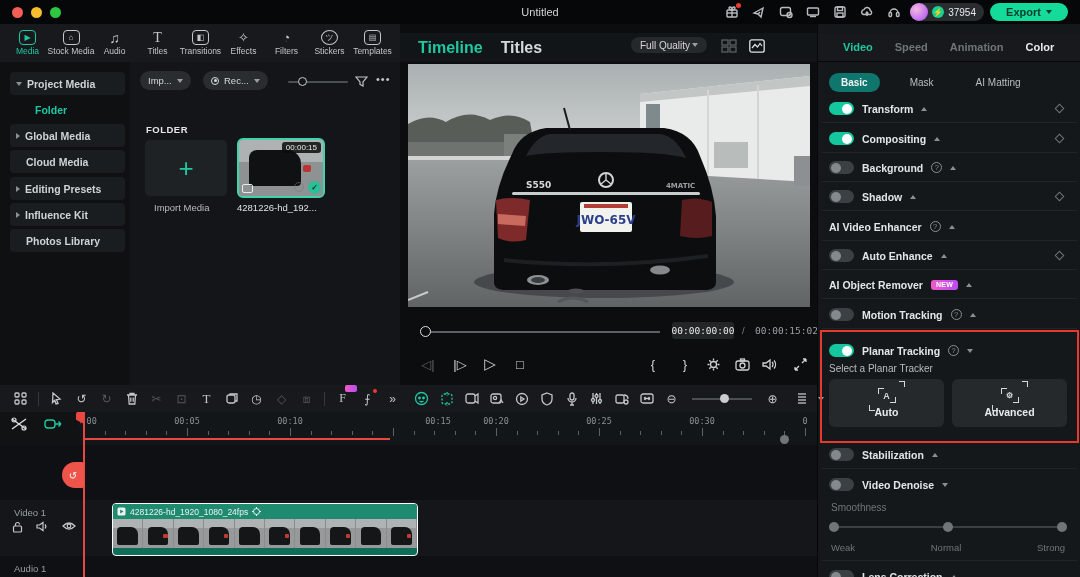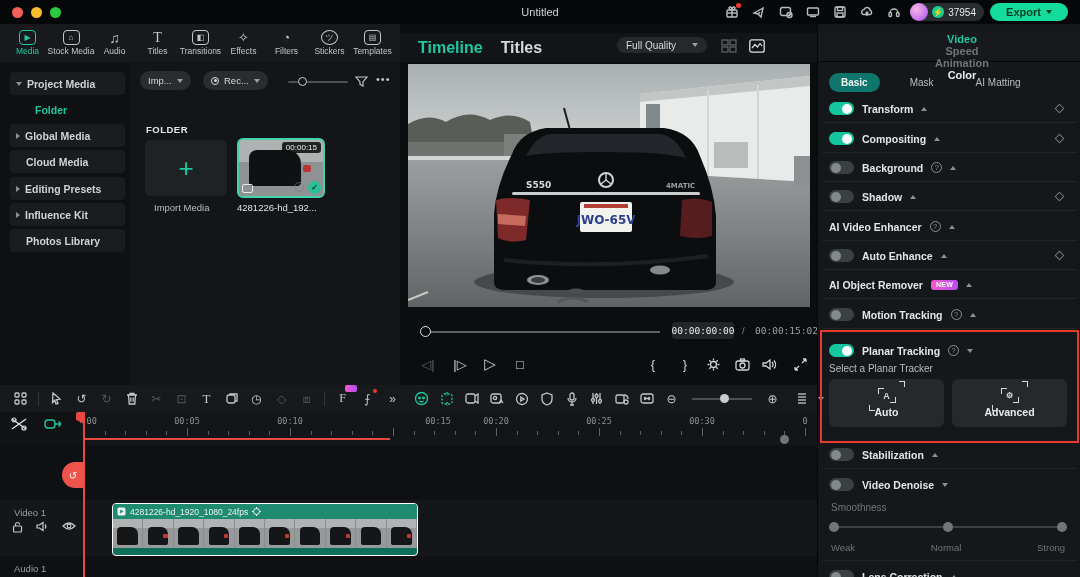--- a/index.html
+++ b/index.html
@@ -58,37 +58,37 @@
   .dur-badge { position:absolute; right:2px; top:2px; background:rgba(10,12,12,.85); color:#e8ebeb; font-size:8px; padding:1px 4px; border-radius:3px; }
   .clip-type-ic { position:absolute; left:3px; bottom:3px; width:11px; height:9px; border:1.2px solid #e8ebeb; border-radius:2px; }
   .check { position:absolute; right:2px; bottom:2px; width:13px; height:13px; border-radius:50%; background:#2bbf97; color:#0b2d22; font-size:8px; display:flex; align-items:center; justify-content:center; font-weight:bold; }
   .dimcirc { position:absolute; right:19px; bottom:4px; width:10px; height:10px; border:1px solid #777c7e; border-radius:50%; opacity:.6; }
 
   
   .preview { position:absolute; left:400px; top:24px; width:417px; height:361px; background:#0b0d0e; }
   .pv-header { position:absolute; left:0; top:9px; width:417px; height:29px; background:#121517; display:flex; align-items:center; }
   .pv-tab { font-size:16px; font-weight:bold; margin-left:18px; color:#d6d9da; }
   .pv-tab.active { color:#1ec8a2; }
-  .quality { position:absolute; right:110px; top:4px; height:16px; background:#26292b; border-radius:10px; color:#d6d9da; font-size:10px; display:flex; align-items:center; gap:16px; padding:0 9px; }
+  .quality { position:absolute; right:110px; top:4px; height:16px; background:#26292b; border-radius:10px; color:#d6d9da; font-size:10px; display:flex; align-items:center; gap:2px; padding:0 9px; }
   .pv-hic { position:absolute; top:6px; width:16px; height:14px; }
   .video-area { position:absolute; left:8px; top:40px; width:402px; height:243px; background:#050607; }
   .seek-row { position:absolute; left:0; top:296px; width:417px; height:22px; }
   .seek-line { position:absolute; left:28px; top:11px; width:232px; height:2px; background:#5c6164; }
   .seek-knob { position:absolute; left:20px; top:6px; width:11px; height:11px; border:1.6px solid #dfe2e3; border-radius:50%; background:#0b0d0e; }
   .tc-pill { position:absolute; left:272px; top:2px; width:62px; height:17px; background:#232627; border-radius:3px; color:#e8ebeb; font-size:9.5px; display:flex; align-items:center; justify-content:center; font-family:"DejaVu Sans Mono", monospace; }
   .tc-sep { position:absolute; left:342px; top:5px; color:#7d8386; font-size:9.5px; }
   .tc-total { position:absolute; left:355px; top:5px; color:#9aa0a2; font-size:9.5px; font-family:"DejaVu Sans Mono", monospace; }
   .transport { position:absolute; left:0; top:326px; width:417px; height:30px; }
   .tr-ic { position:absolute; top:4px; width:20px; height:20px; display:flex; align-items:center; justify-content:center; color:#cfd3d4; font-size:13px; }
   .tr-ic.dim { color:#5c6164; }
   .tr-ic svg { stroke:#cfd3d4; fill:none; stroke-width:1.3; }
 
   
   .inspector { position:absolute; left:817px; top:24px; width:263px; height:553px; background:#15181a; border-left:1px solid #060708; }
-  .ins-tabs { position:absolute; left:0; top:9px; width:263px; height:29px; background:#17191c; display:flex; align-items:center; padding-left:25px; border-bottom:1px solid #060708;flex-direction:column; }
+  .ins-tabs { position:absolute; left:0; top:9px; width:263px; height:29px; background:#17191c; display:flex; align-items:center; gap:22px; padding-left:25px; border-bottom:1px solid #060708; }
   .ins-tab { font-size:11px; font-weight:bold; color:#6f7578; }
   .ins-tab.active { color:#1ec8a2; }
   .ins-tab.lit { color:#e8ebeb; }
   .subtabs { position:absolute; left:0; top:44px; width:263px; height:28px; display:flex; align-items:center; gap:18px; padding-left:11px; }
   .subtab { font-size:10px; color:#b9bdbe; padding:4px 12px; }
   .subtab.active { background:#0f766e; border-radius:13px; color:#f0f2f2; font-weight:bold; }
   .row { position:absolute; left:0; width:263px; height:29px; display:flex; align-items:center; padding-left:11px; gap:8px; }
   .row-lab { font-size:10.5px; font-weight:bold; color:#e3e6e7; }
   .toggle { width:25px; height:13px; border-radius:7px; background:#3b4043; position:relative; flex:none; }
   .toggle::after { content:""; position:absolute; left:1.5px; top:1.5px; width:10px; height:10px; border-radius:50%; background:#83898c; }

